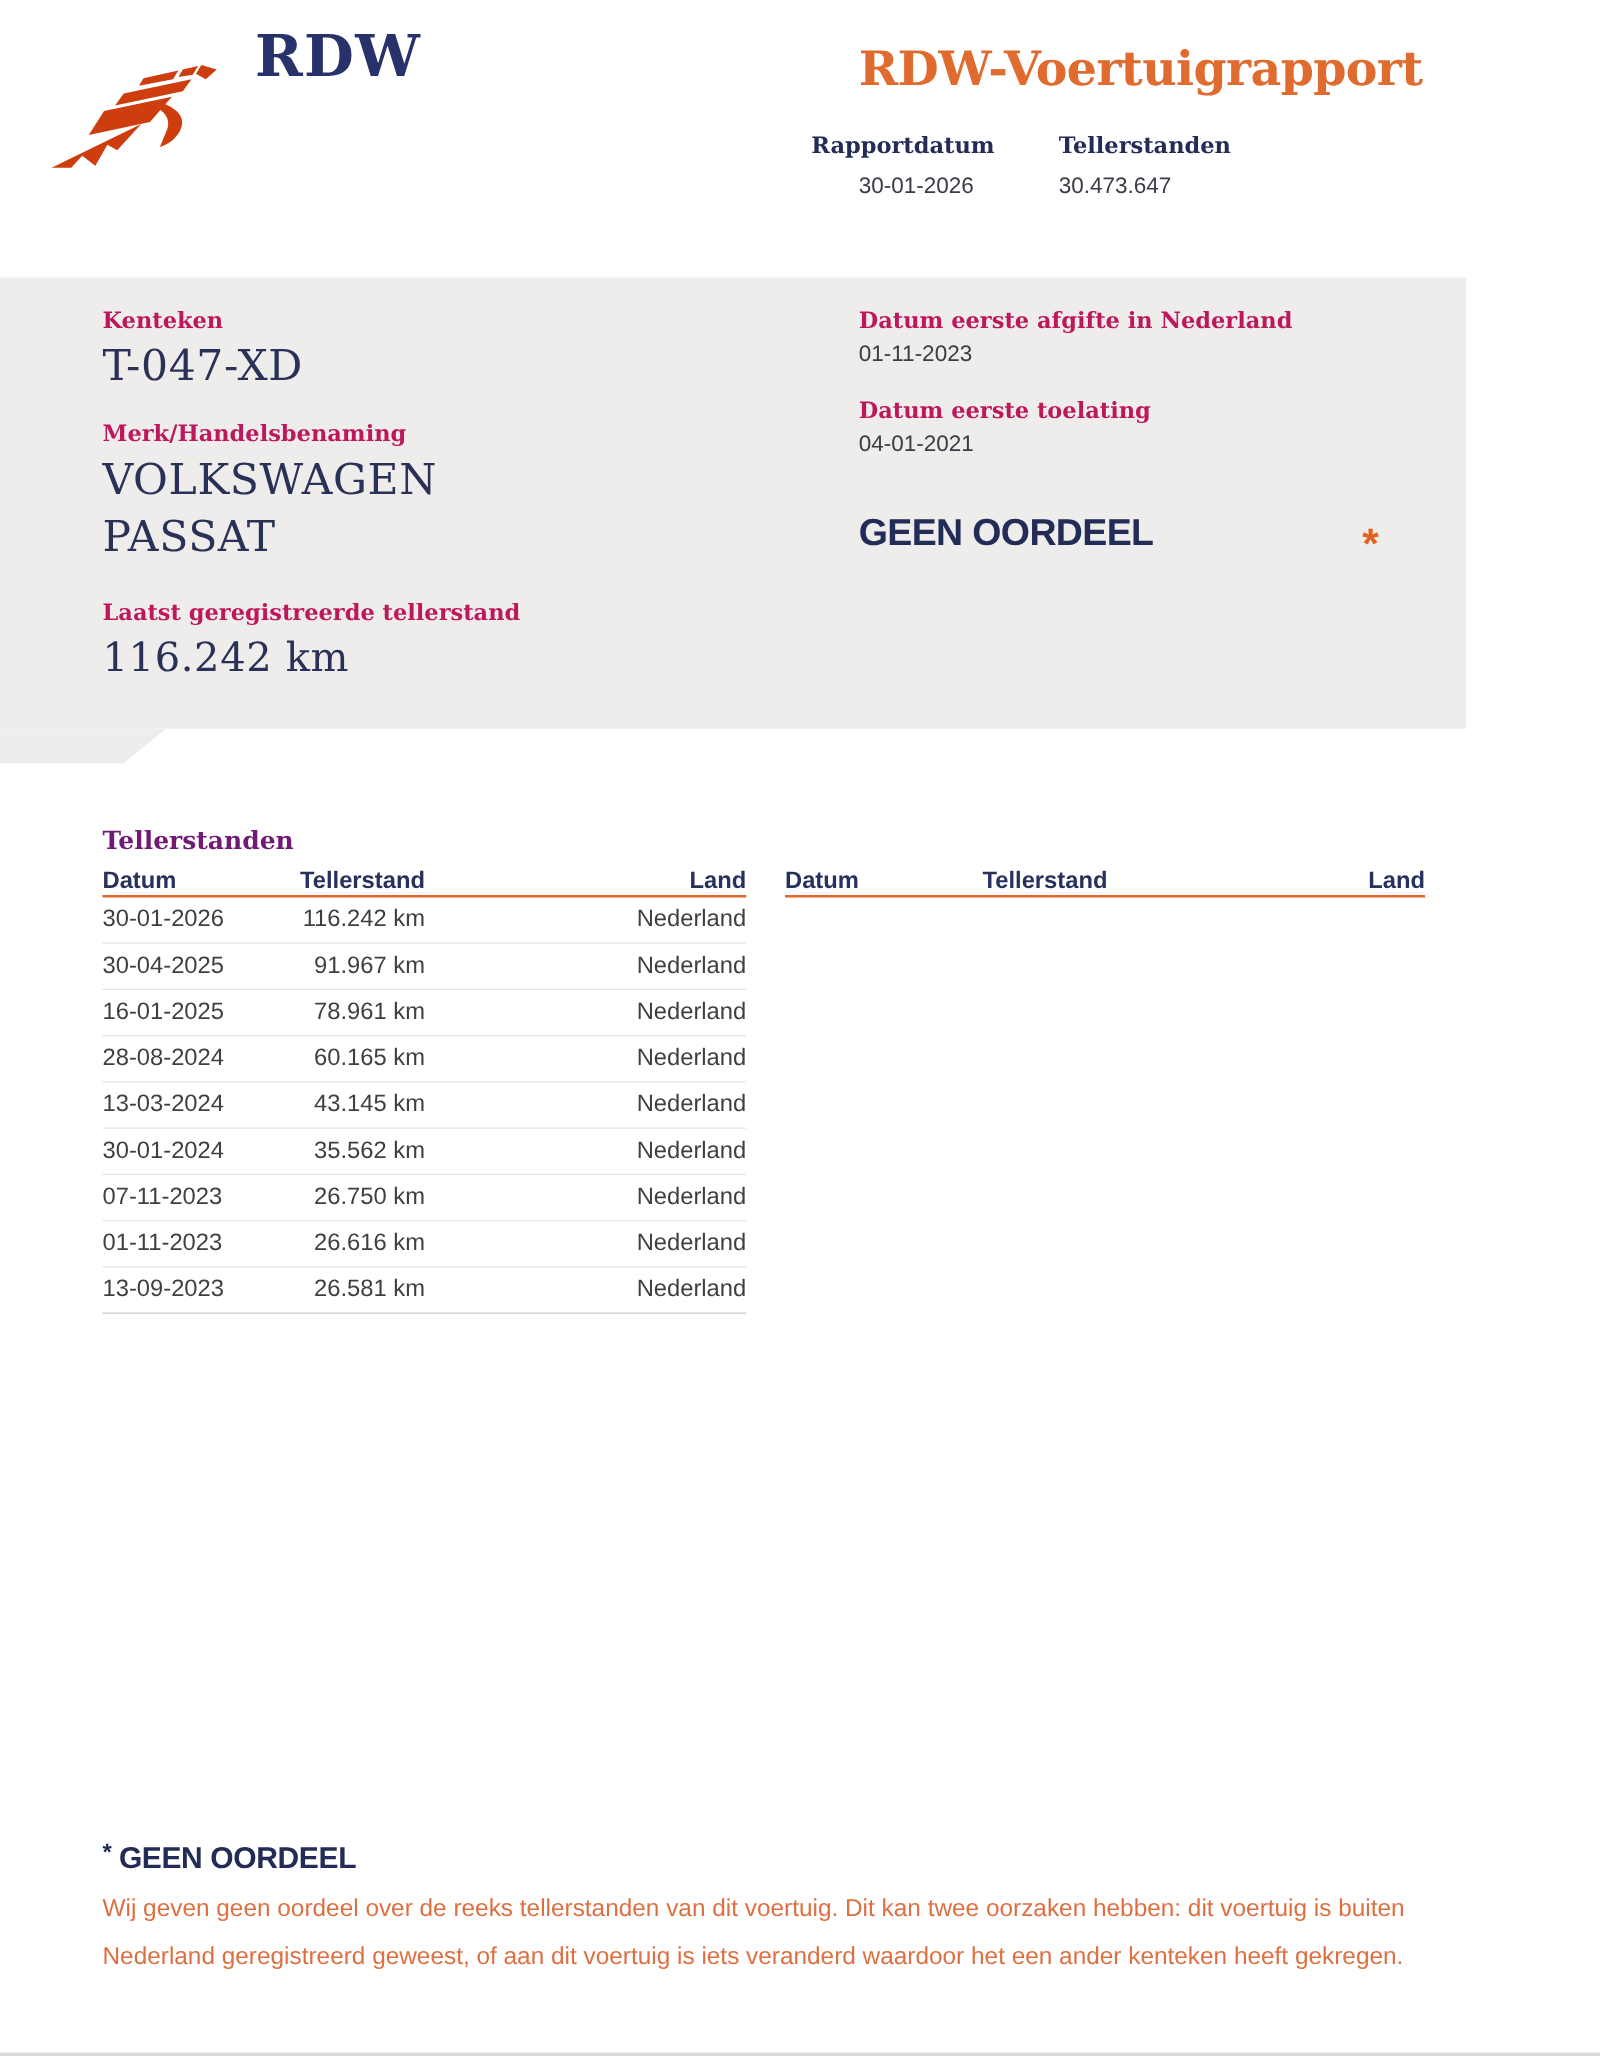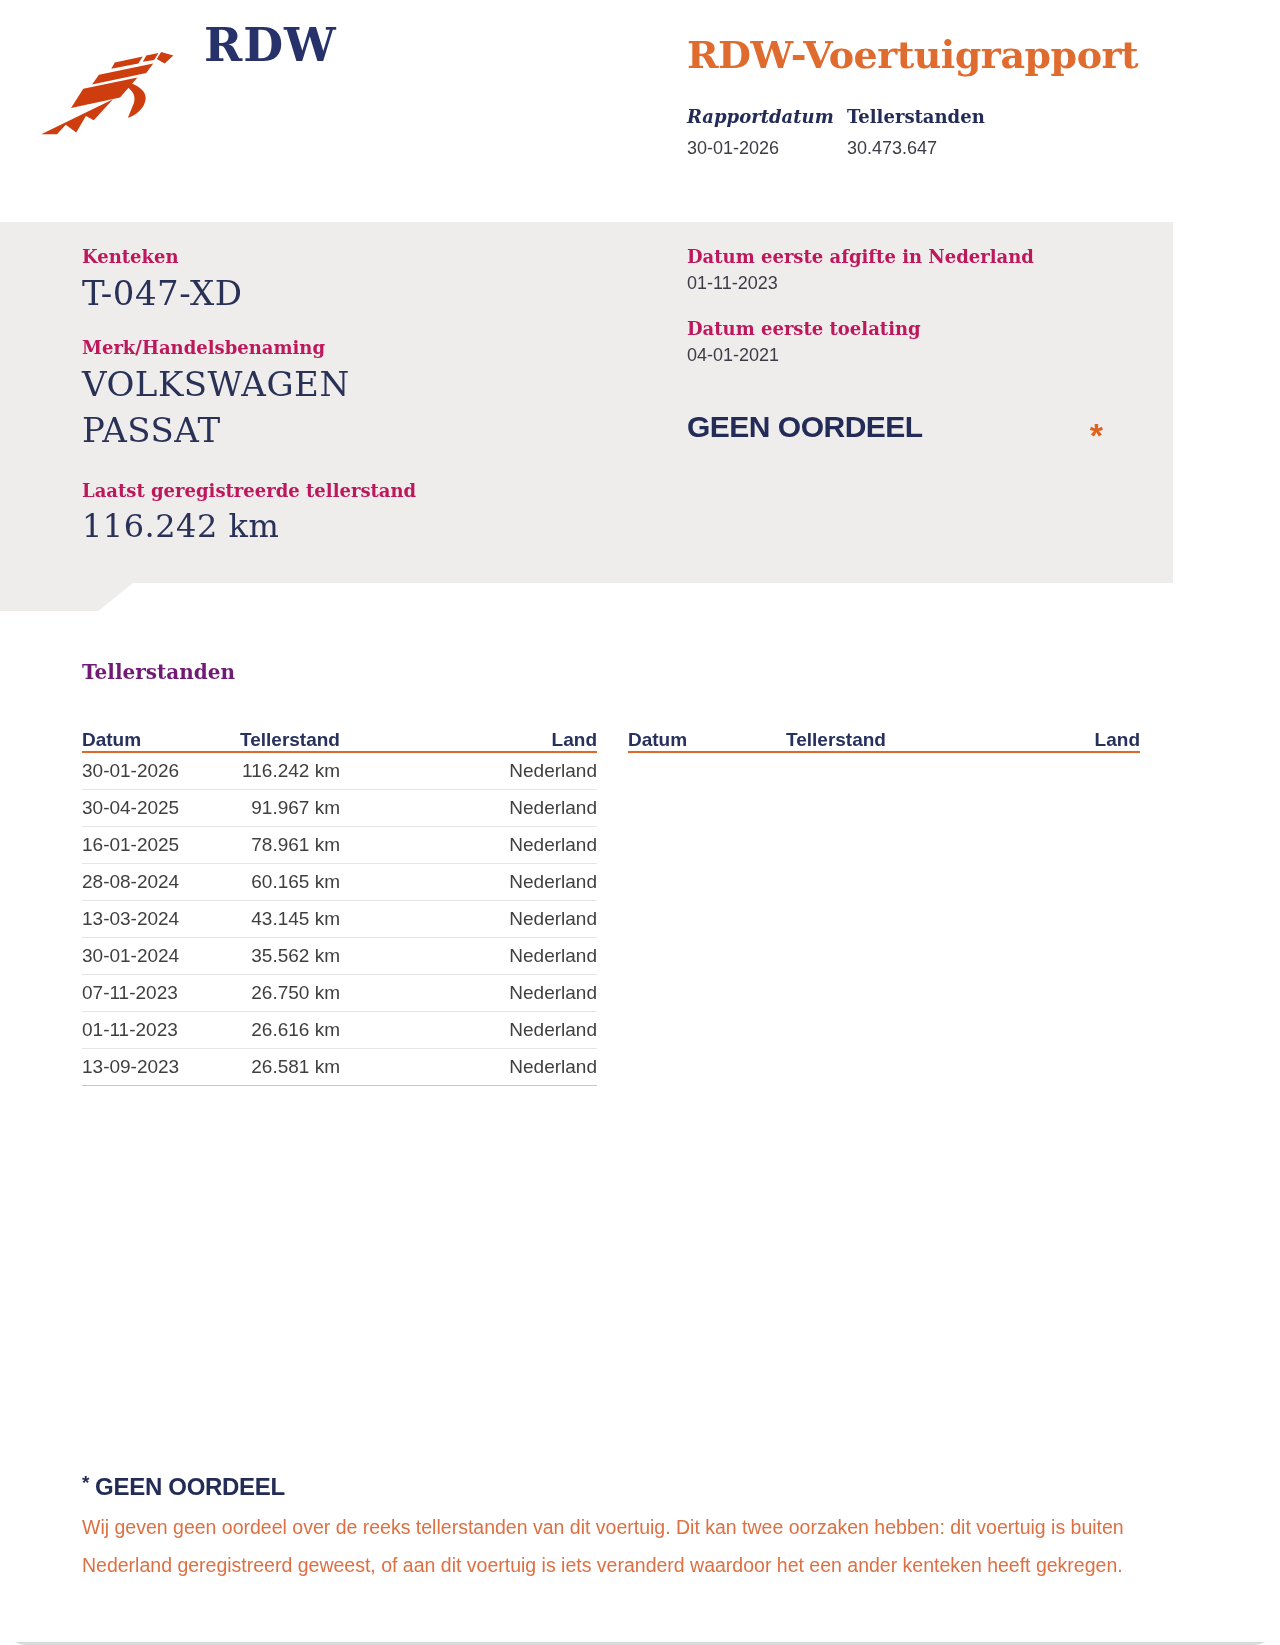--- a/index.html
+++ b/index.html
@@ -1,19 +1,19 @@
 <!DOCTYPE html>
 <html><head>
 <meta charset="utf-8">
 <style>
   * { margin:0; padding:0; box-sizing:border-box; }
   body { background:#ffffff; font-family:"Liberation Sans", sans-serif; }
   .page {
     position:relative; width:1280px; height:1645px; background:#ffffff;
-    overflow:hidden; margin:0 auto;border-radius:27px;
+    overflow:hidden; margin:0 auto;
   }
   
   .logo-box { position:absolute; left:36px; top:48px; width:140px; height:92px; }
   .brand-word {
     position:absolute; left:204px; top:18px;
     font-family:"DejaVu Serif", serif; font-weight:600; font-size:46px;
     color:#28326a; letter-spacing:1px;
   }
   .report-title {
     position:absolute; left:687px; top:32px;
@@ -22,21 +22,21 @@
   }
   .meta-label {
     position:absolute; top:106px;
     font-family:"DejaVu Serif", serif; font-weight:bold; font-size:18px;
     color:#232c56; white-space:nowrap;
   }
   .meta-value {
     position:absolute; top:138px;
     font-size:18px; color:#3c3c46; white-space:nowrap;
   }
-  .meta-date-label  { left:687px;font-style:italic; }
+  .meta-date-label  { left:649px; }
   .meta-date-value  { left:687px; }
   .meta-num-label   { left:847px; }
   .meta-num-value   { left:847px; }
 
   
   .panel { position:absolute; left:0; top:222px; width:1173px; height:361px; background:#efedec; }
   .panel-tab {
     position:absolute; left:0; top:583px; width:133px; height:28px; background:#efedec;
     clip-path:polygon(0 0, 100% 0, 74% 100%, 0 100%);
   }
@@ -61,21 +61,21 @@
   .panel-asterisk {
     position:absolute; right:70px; top:196px;
     color:#e1621f; font-size:34px; font-weight:bold; line-height:34px;
   }
 
   
   .section-heading {
     position:absolute; left:82px; top:660px;
     font-family:"DejaVu Serif", serif; font-weight:bold; font-size:20px; color:#701a75;
   }
-  .tables-wrap { position:absolute; left:82px; top:690px; display:flex; gap:31px;margin-top:35px; }
+  .tables-wrap { position:absolute; left:82px; top:690px; display:flex; gap:31px; }
   .odo-table { display:block; }
   .odo-table.left  { width:515px; }
   .odo-table.right { width:512px; }
   .odo-head {
     display:grid; grid-template-columns:158px 100px 1fr; align-items:end;
     height:28px; border-bottom:2px solid #e0672a;
     font-weight:bold; font-size:19px; color:#27315e;
   }
   .odo-head .c-land { text-align:right;padding-left:43px; }
   .odo-row {

